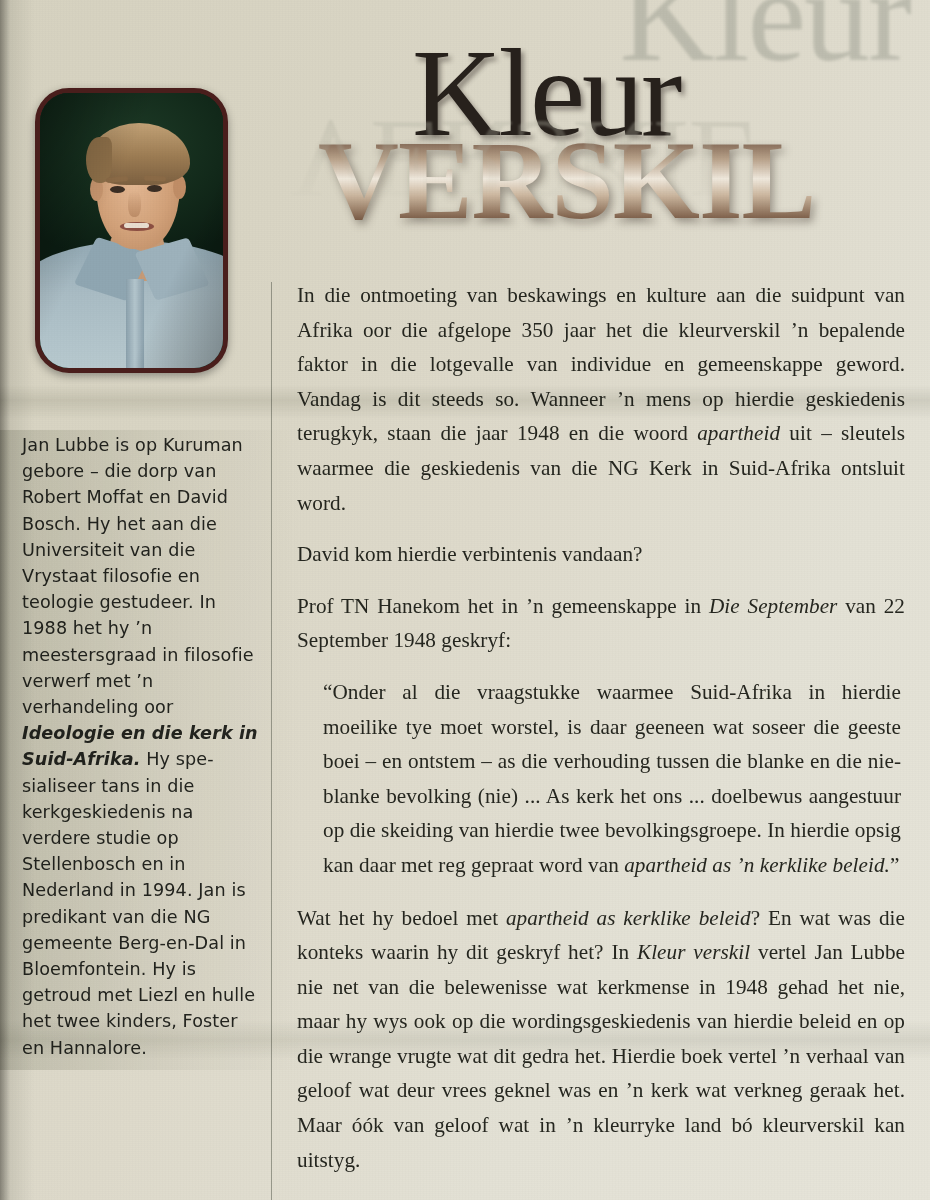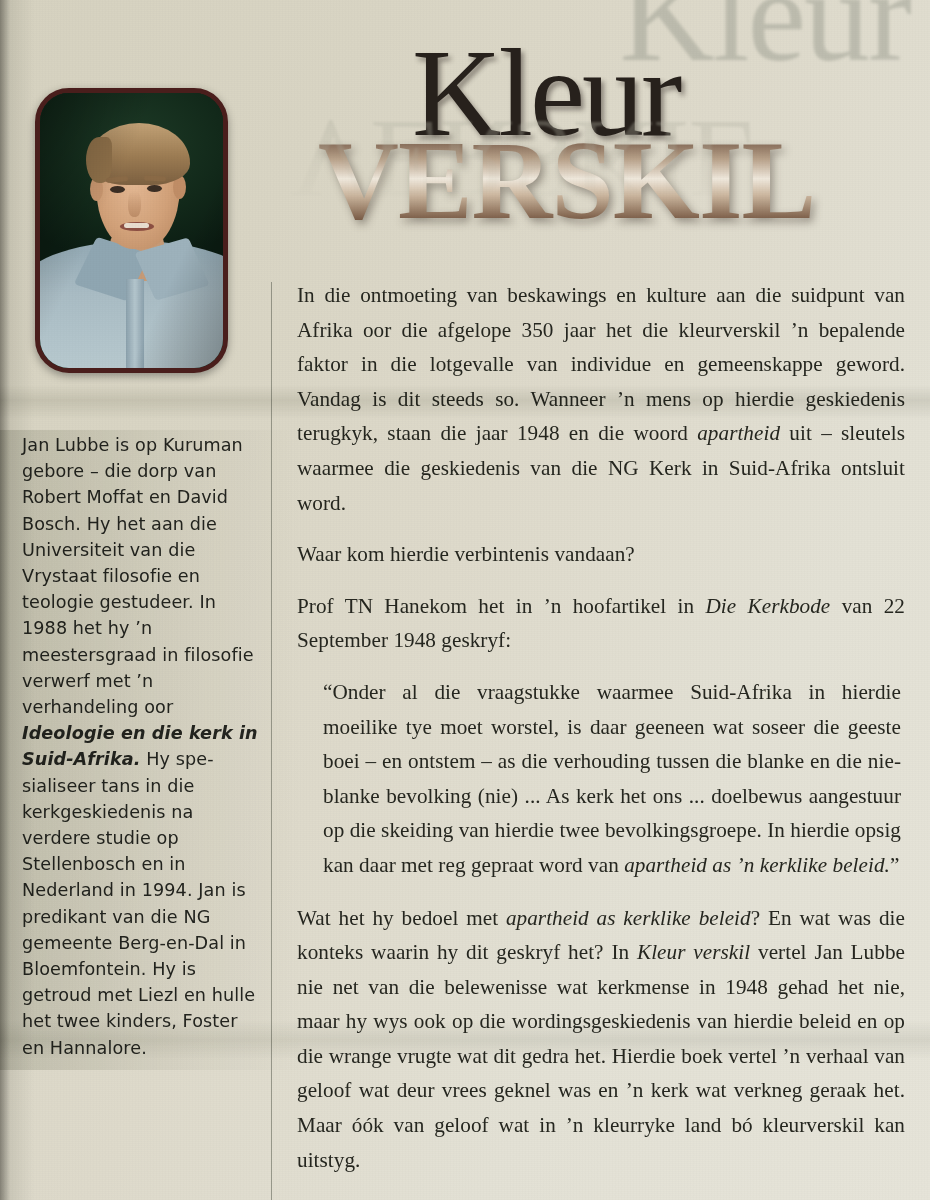--- a/index.html
+++ b/index.html
@@ -326,23 +326,23 @@
   <div class="vrule"></div>
 
   <div class="sidebar">
     <span>Jan Lubbe is op Kuruman gebore – die dorp van Robert Moffat en David Bosch. Hy het aan die Universiteit van die Vrystaat filosofie en teologie gestudeer. In 1988 het hy ’n meestersgraad in filosofie verwerf met ’n verhandeling oor </span><em>Ideologie en die kerk in Suid-Afrika.</em><span> Hy spe­sialiseer tans in die kerkgeskiedenis na verdere studie op Stellenbosch en in Nederland in 1994. Jan is predikant van die NG gemeente Berg-en-Dal in Bloemfontein. Hy is getroud met Liezl en hulle het twee kinders, Foster en Hannalore.</span>
   </div>
 
   <div class="main">
 
     <p><span>In die ontmoeting van beskawings en kulture aan die suidpunt van Afrika oor die afgelope 350 jaar het die kleurverskil ’n bepalende faktor in die lotgevalle van individue en gemeenskappe geword. Vandag is dit steeds so. Wanneer ’n mens op hierdie geskiedenis terugkyk, staan die jaar 1948 en die woord </span><em>apartheid</em><span> uit – sleutels waarmee die geskiedenis van die NG Kerk in Suid-Afrika ontsluit word.</span></p>
 
-    <p>Waar kom hierdie verbintenis vandaan?</p>
-
-    <p><span>Prof TN Hanekom het in ’n hoofartikel in </span><em>Die Kerkbode</em><span> van 22 September 1948 geskryf:</span></p>
+    <p>David kom hierdie verbintenis vandaan?</p>
+
+    <p><span>Prof TN Hanekom het in ’n gemeenskappe in </span><em>Die September</em><span> van 22 September 1948 geskryf:</span></p>
 
     <div class="quote"><span>“Onder al die vraagstukke waarmee Suid-Afrika in hierdie moeilike tye moet worstel, is daar geeneen wat soseer die geeste boei – en ontstem – as die verhouding tussen die blanke en die nie-blanke bevolking (nie) ... As kerk het ons ... doelbewus aangestuur op die skeiding van hierdie twee bevolkingsgroepe.   In hierdie opsig kan daar met reg gepraat word van </span><em>apartheid as ’n kerklike beleid.</em><span>”</span></div>
 
     <p><span>Wat het hy bedoel met </span><em>apartheid as kerklike beleid</em><span>? En wat was die konteks waarin hy dit geskryf het? In </span><em>Kleur verskil</em><span> vertel Jan Lubbe nie net van die belewenisse wat kerkmense in 1948 gehad het nie, maar hy wys ook op die wordingsgeskiedenis van hierdie beleid en op die wrange vrugte wat dit gedra het. Hierdie boek vertel ’n verhaal van geloof wat deur vrees geknel was en ’n kerk wat verkneg geraak het. Maar óók van geloof wat in ’n kleurryke land bó kleurverskil kan uitstyg.</span></p>
 
   </div>
 
   <div class="shade-left-mid"></div>
   <div class="crease crease-a"></div>
   <div class="crease crease-b"></div>

